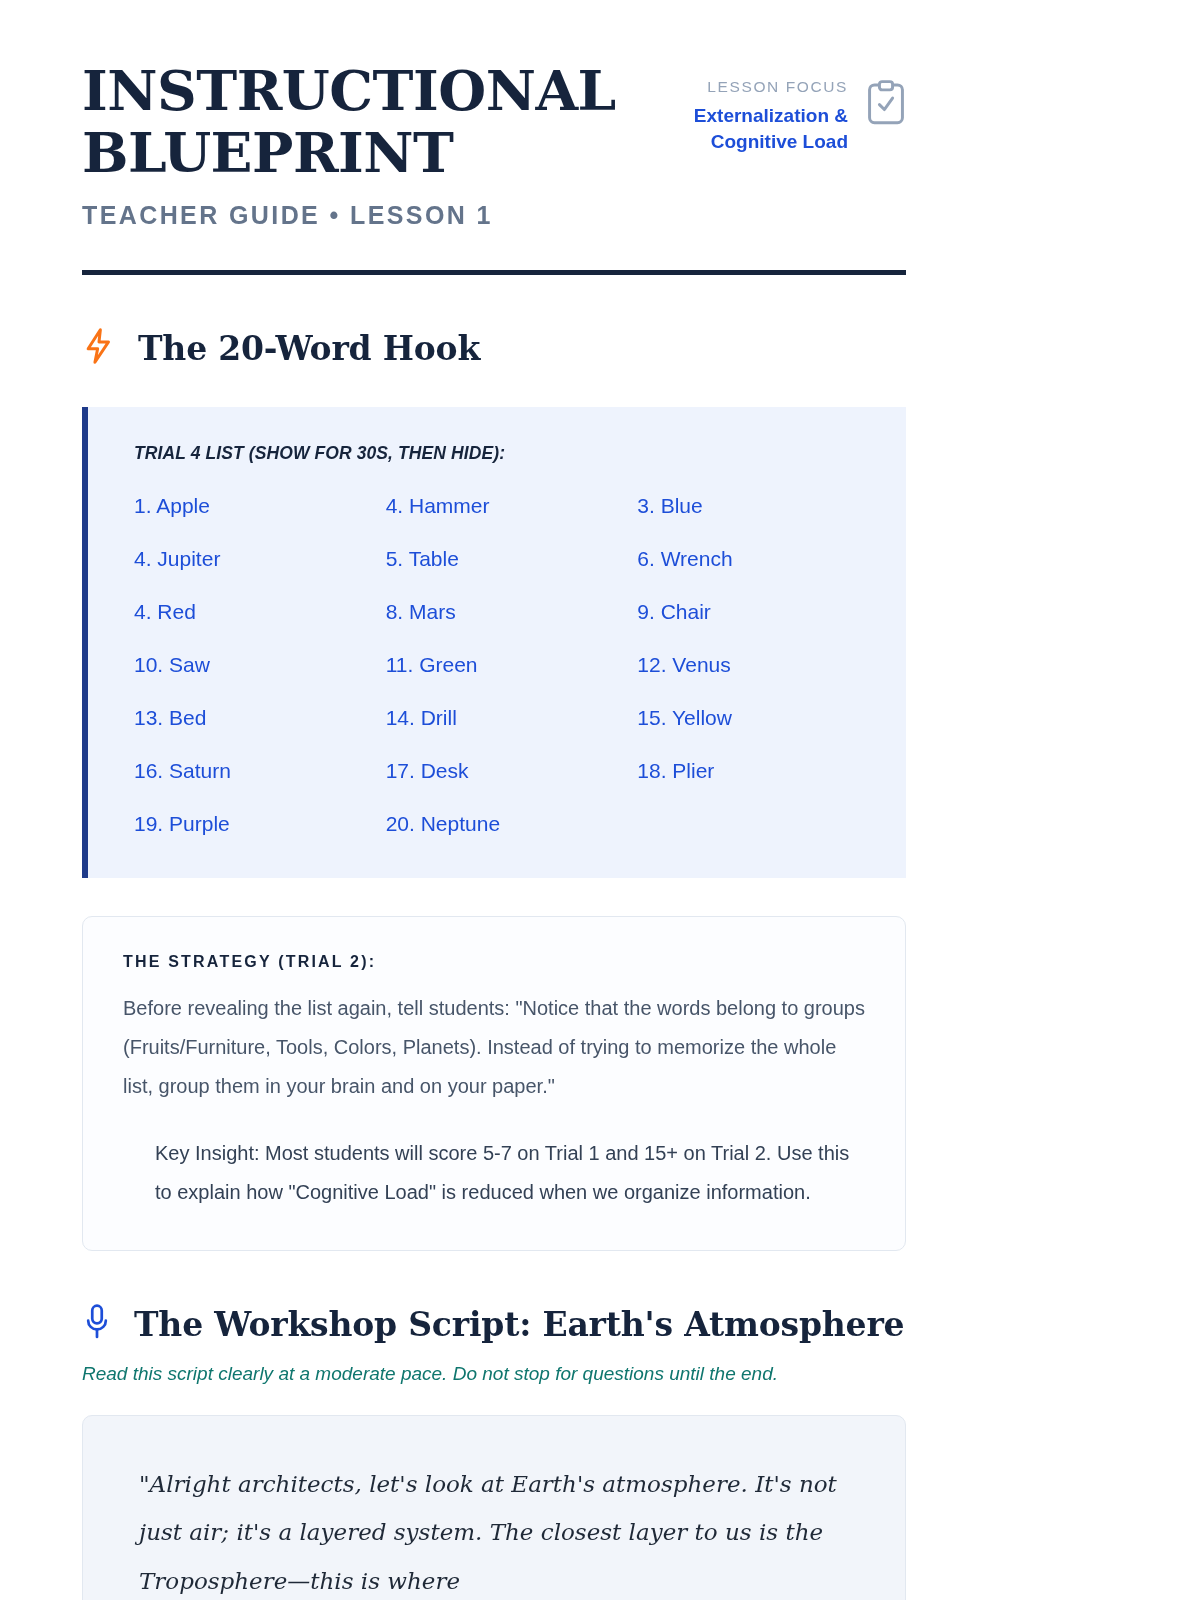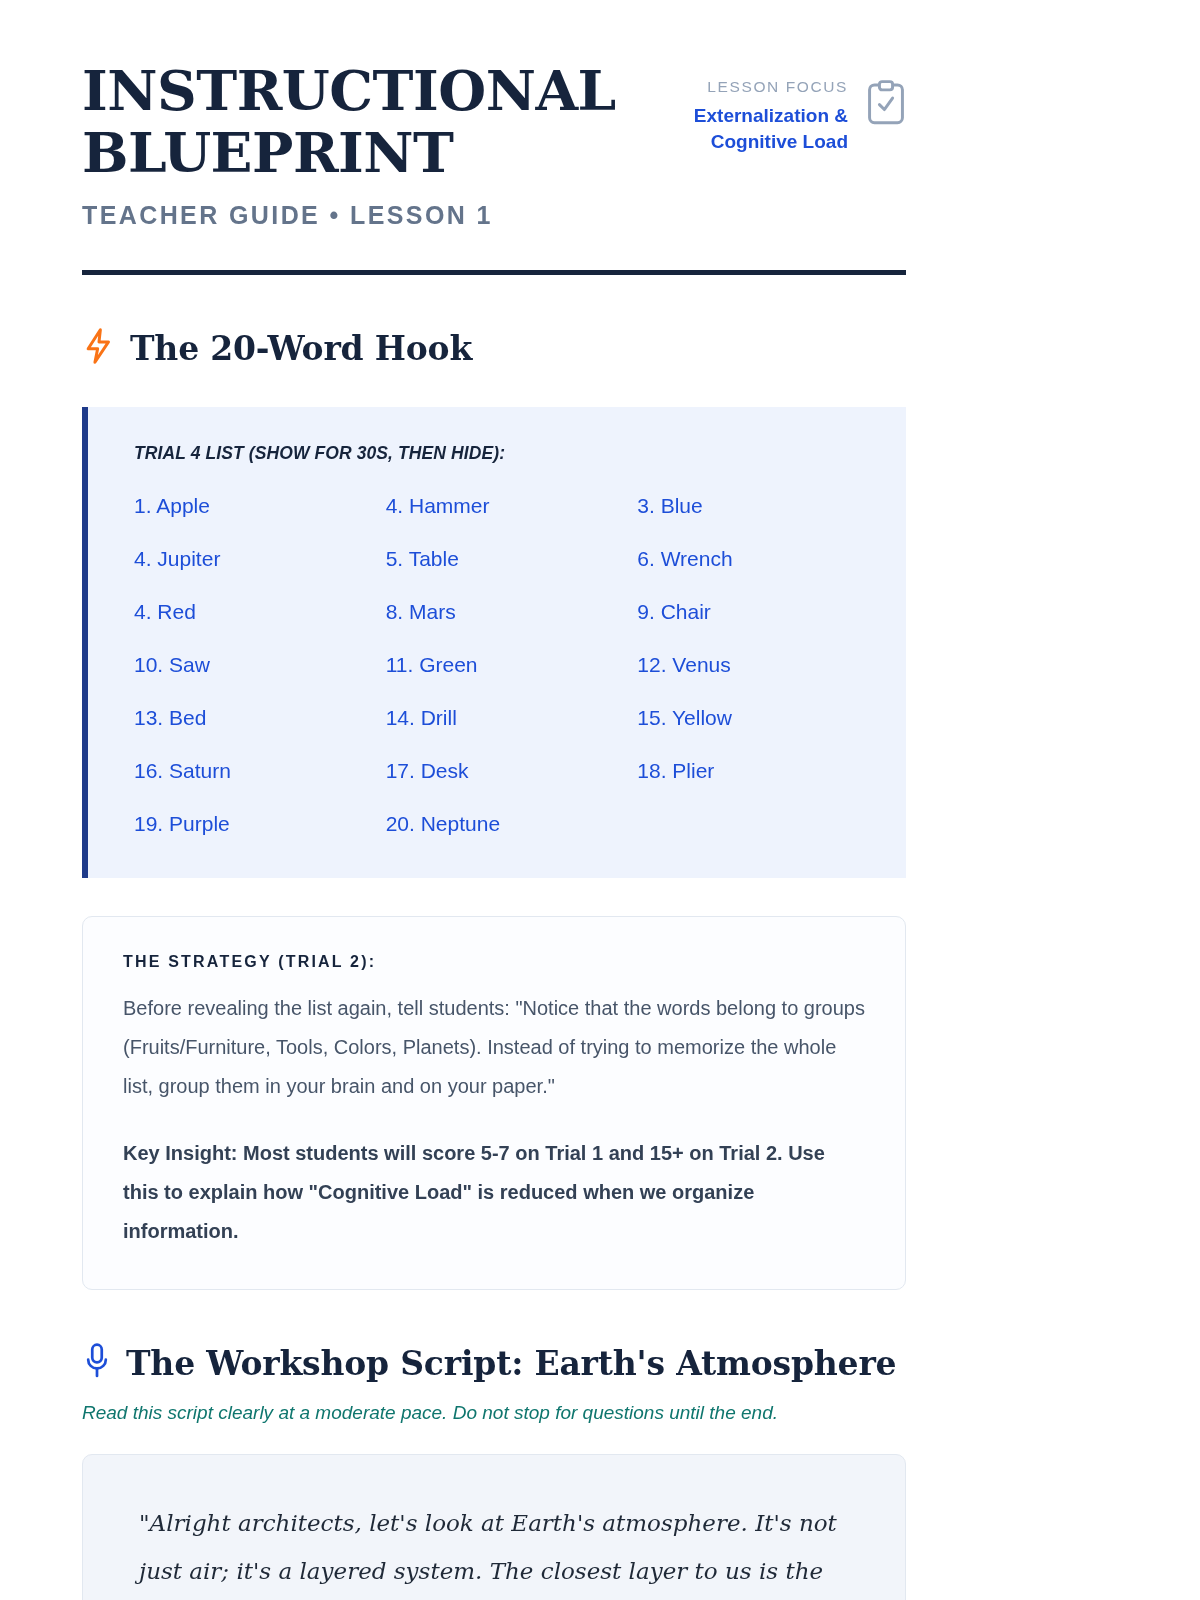--- a/index.html
+++ b/index.html
@@ -69,21 +69,21 @@
   .header-rule {
     height: 5px;
     background: #16243c;
     margin-top: 40px;
   }
 
   
   .section-head {
     display: flex;
     align-items: center;
-    gap: 14px;
+    gap: 22px;
     margin-top: 52px;
   }
   .section-head h2 {
     font-family: "DejaVu Serif", serif;
     font-size: 33px;
     font-weight: bold;
     color: #16243c;
     margin: 0;
     letter-spacing: -0.2px;
   }
@@ -134,22 +134,23 @@
   }
   .strategy-body {
     font-size: 20px;
     line-height: 1.95;
     color: #475569;
   }
   .strategy-key {
     font-size: 20px;
     line-height: 1.95;
     color: #334155;
-    font-weight: bold;
+    font-weight: normal;
     margin-top: 28px;
+    margin-left: 32px;
   }
 
   
   .script-note {
     font-size: 19px;
     font-style: italic;
     color: #0f766e;
     margin-top: 18px;
   }
   .script-card {

